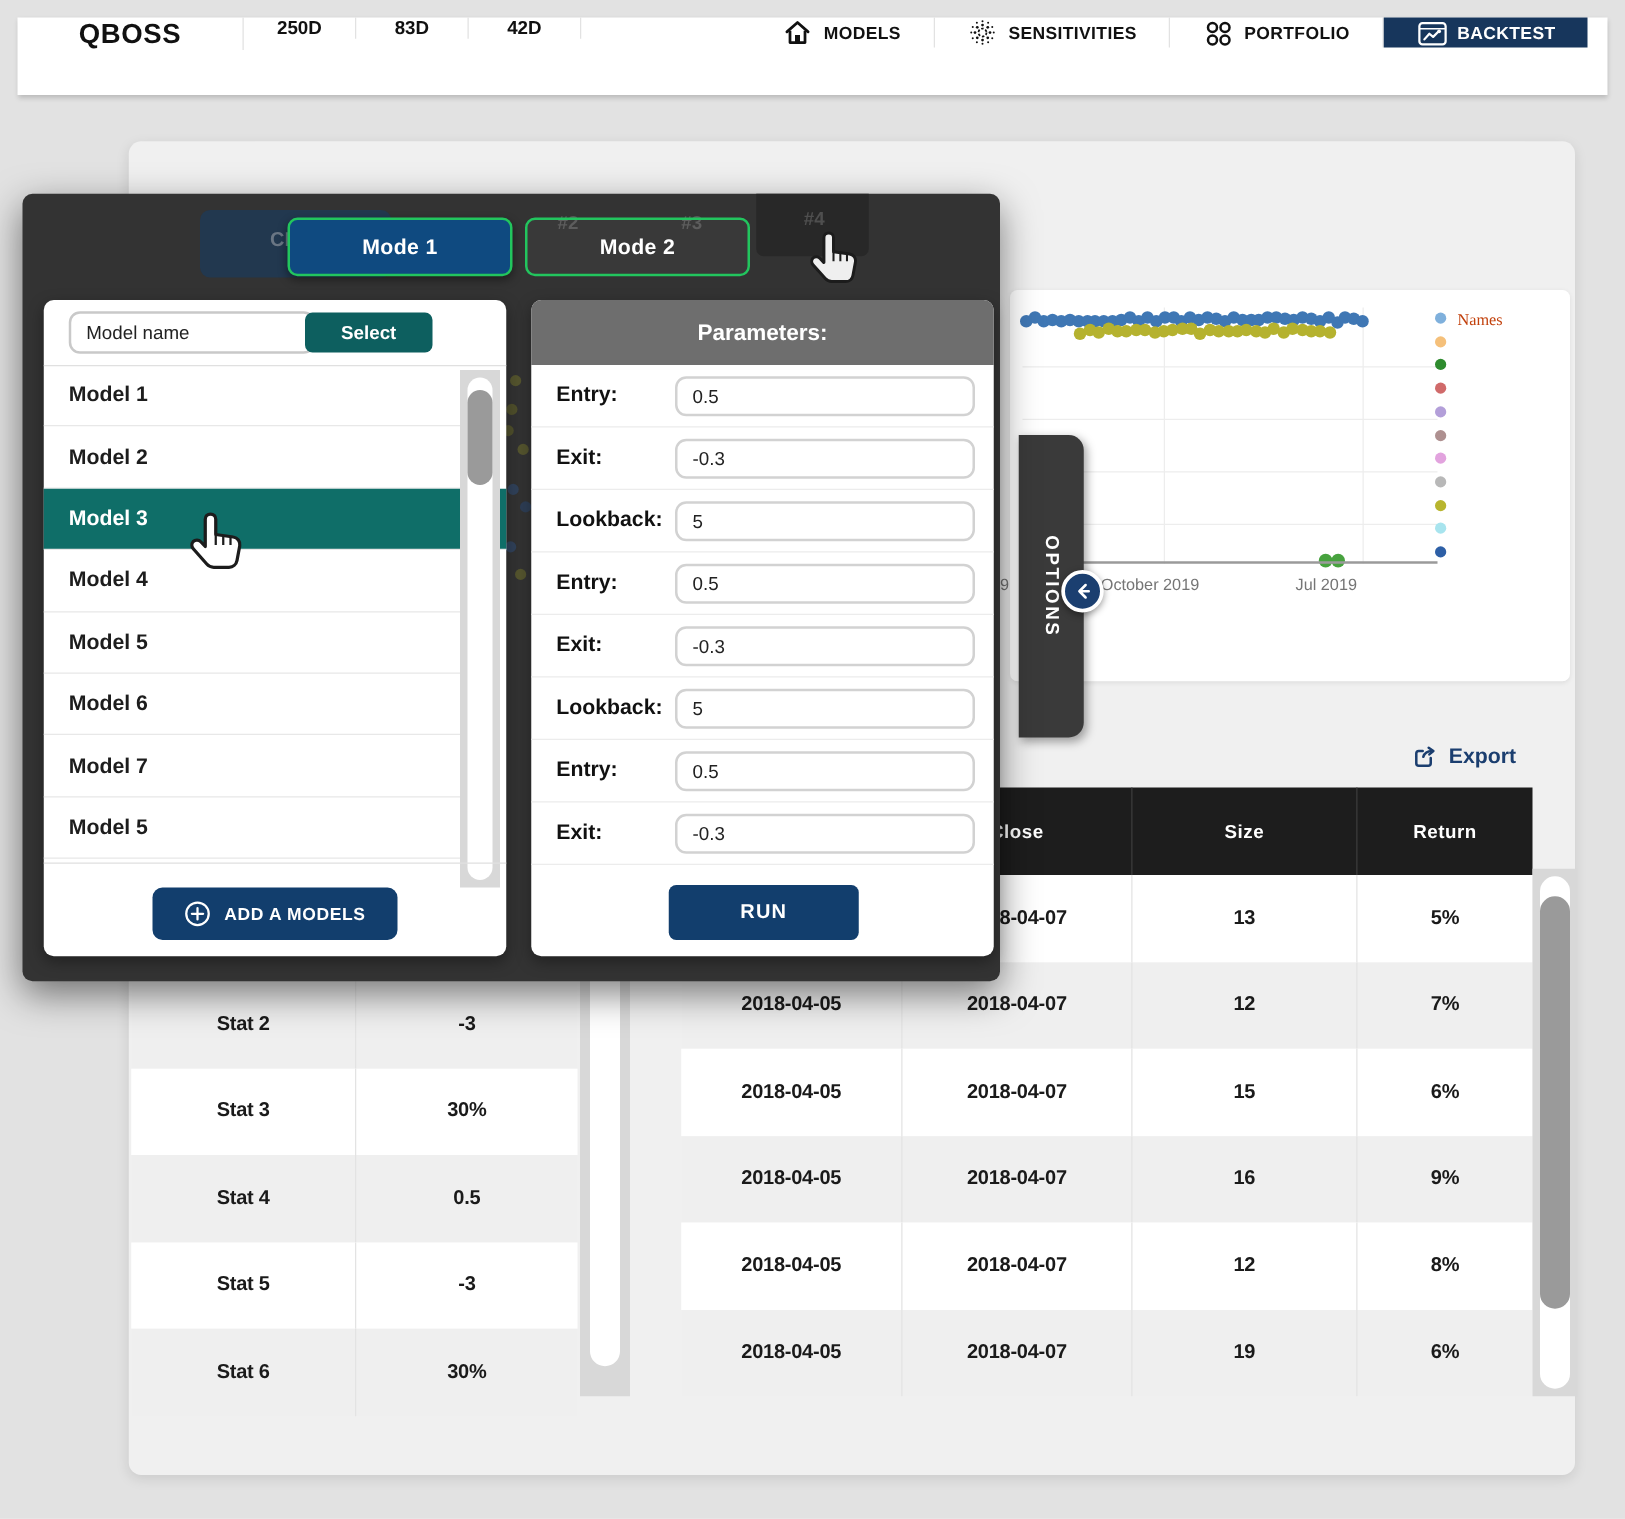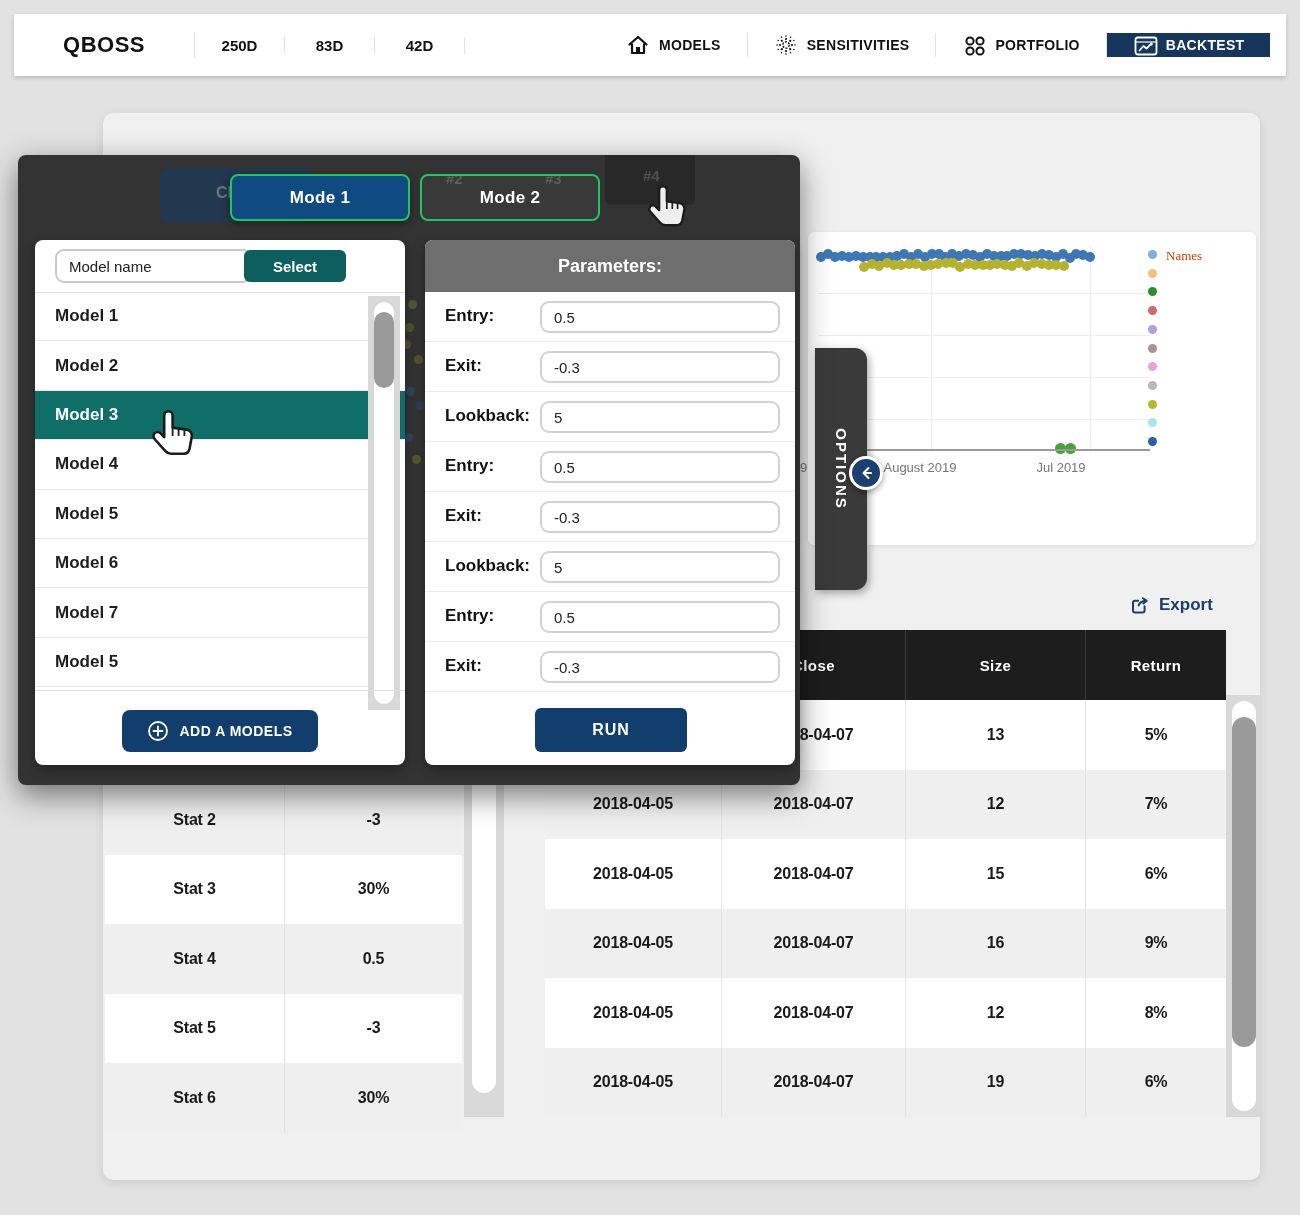--- a/index.html
+++ b/index.html
@@ -1,21 +1,21 @@
 <!DOCTYPE html>
 <html><head>
 <meta charset="utf-8">
 <style>
   * { margin:0; padding:0; box-sizing:border-box; }
   html,body { width:1300px; height:1215px; }
   body { font-family:"Liberation Sans", sans-serif; background:#e2e2e2; position:relative; overflow:hidden; }
   .abs { position:absolute; }
 
   
-  .nav { left:14px; top:14px; width:1272px; height:62px; background:#fff; box-shadow:0 2px 4px rgba(0,0,0,.18); display:flex; align-items:center; z-index:5; }
+  .nav { left:14px; top:14px; width:1272px; height:62px; background:#fff; box-shadow:0 2px 4px rgba(0,0,0,.18); display:flex; align-items:flex-start; z-index:5; }
   .nav-cell { display:flex; align-items:center; justify-content:center; gap:9px; border-right:1px solid #e2e2e2; color:#111; font-weight:700; }
   .nav-brand { width:181px; font-size:22px; letter-spacing:.5px; }
   .nav-period { width:90px; font-size:15px; cursor:pointer; }
   .nav-spacer { width:135px; border-right:1px solid #e2e2e2; }
   .nav-item { padding:0 26px; font-size:14px; letter-spacing:.3px; cursor:pointer; }
   .nav-item.active { background:#17365c; color:#fff; border-right:none; }
   .nav-fill { flex:1; border-right:none; }
   .nav-ico { width:24px; height:24px; flex:0 0 auto; }
 
   
@@ -232,21 +232,21 @@
       <div class="dot" style="left: 211.169px; top: 14.2284px; width: 10px; height: 10px; background: rgb(181, 178, 47);"></div>
       <div class="dot" style="left: 218.547px; top: 15.4913px; width: 10px; height: 10px; background: rgb(181, 178, 47);"></div>
       <div class="dot" style="left: 225.924px; top: 15.5369px; width: 10px; height: 10px; background: rgb(181, 178, 47);"></div>
       <div class="dot" style="left: 233.302px; top: 15.5041px; width: 10px; height: 10px; background: rgb(181, 178, 47);"></div>
       <div class="dot" style="left: 240.68px; top: 17.4477px; width: 10px; height: 10px; background: rgb(181, 178, 47);"></div>
       <div class="dot" style="left: 237.36px; top: 198.8px; width: 11px; height: 11px; background: rgb(71, 162, 62);"></div>
       <div class="dot" style="left: 247.32px; top: 198.8px; width: 11px; height: 11px; background: rgb(71, 162, 62);"></div>
     </div>
   <div class="axis-line"></div>
   <div class="xlab-cut" style="left:-8px;">9</div>
-  <div class="xlab" style="left:112px;">August 2019</div>
+  <div class="xlab" style="left:112px;">October 2019</div>
   <div class="xlab" style="left:253px;">Jul 2019</div>
   <div class="legend" id="legend">
     <div class="lg-title">Names</div>
   <div class="lg-dot" style="top: 0px; background: rgb(127, 176, 220);"></div>
       <div class="lg-dot" style="top: 18.7px; background: rgb(245, 192, 122);"></div>
       <div class="lg-dot" style="top: 37.4px; background: rgb(46, 139, 46);"></div>
       <div class="lg-dot" style="top: 56.1px; background: rgb(208, 106, 106);"></div>
       <div class="lg-dot" style="top: 74.8px; background: rgb(179, 159, 217);"></div>
       <div class="lg-dot" style="top: 93.5px; background: rgb(174, 144, 144);"></div>
       <div class="lg-dot" style="top: 112.2px; background: rgb(226, 163, 222);"></div>

